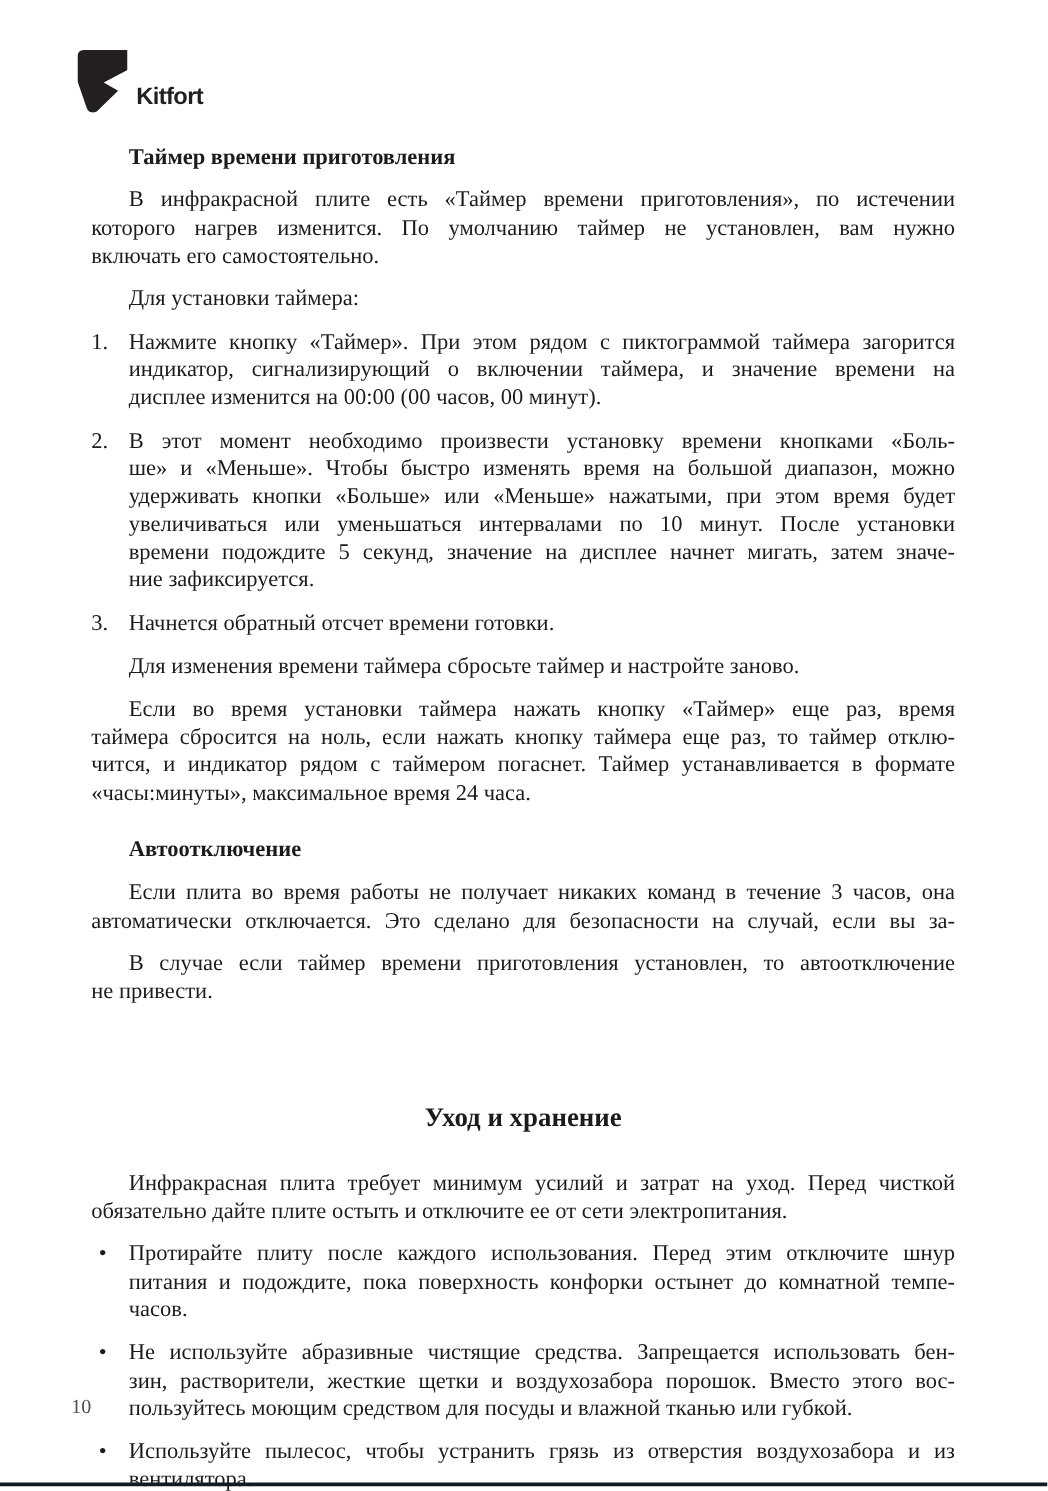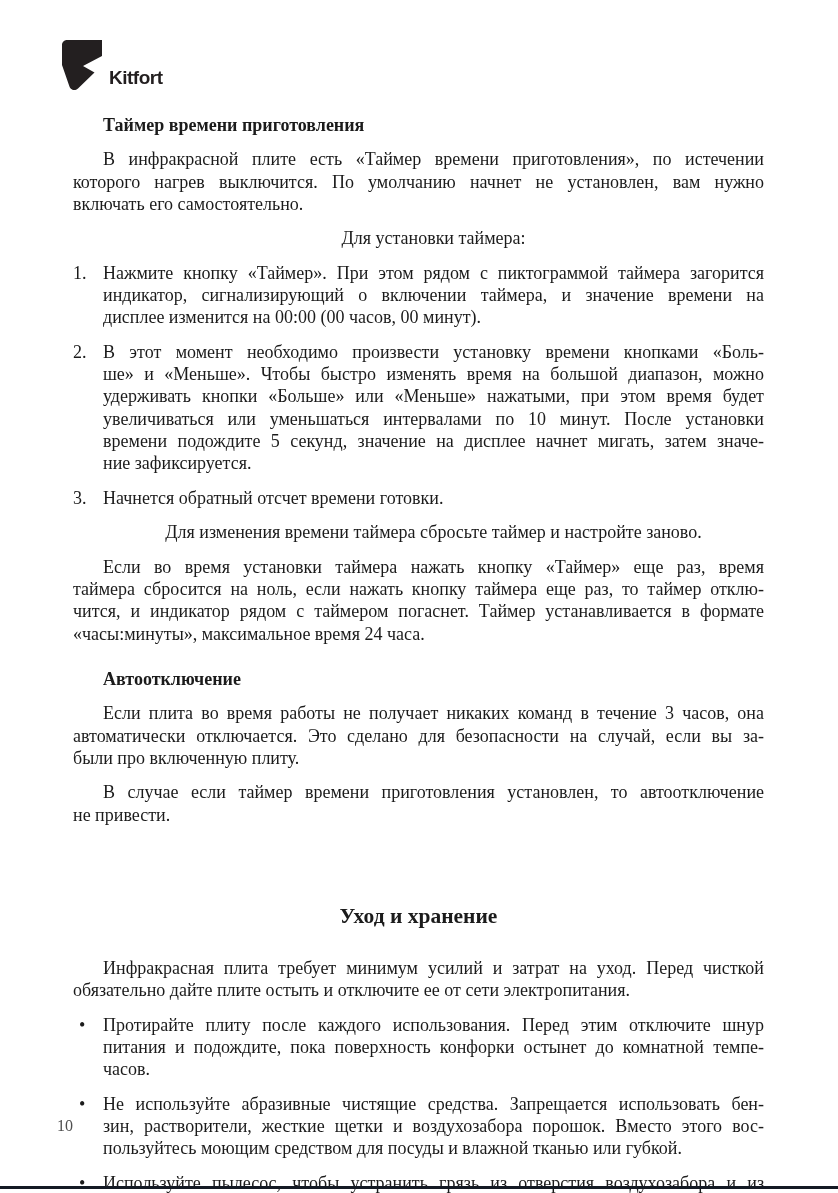--- a/index.html
+++ b/index.html
@@ -17,21 +17,21 @@
     position:absolute;left:61px;top:102px;width:715px;
     font-size:18px;line-height:22.35px;
   }
   .blk{margin:12px;}
   .h-section{font-weight:bold;text-indent:30px;}
   .h-section.gap{margin-top:23px;}
   .page-title{
     text-align:center;font-weight:bold;font-size:21.5px;line-height:27px;
     margin-top:77px;margin-bottom:27px;text-indent:0;
   }
-  .paragraph .line.ind{text-indent:30px;text-align:center;}
+  .paragraph .line.ind{text-indent:30px;}
   .line{text-align:left;}
   .line.just{text-align:justify;text-align-last:justify;}
   .numbered,.bullet{position:relative;padding-left:30px;}
   .numbered .marker{position:absolute;left:0;top:0;width:30px;}
   .bullet .marker{position:absolute;left:6px;top:0;width:24px;}
   .page-number{
     position:absolute;left:57px;top:1117px;font-size:16px;color:#4f4f4f;
   }
   .footer-rule{
     position:absolute;left:0;right:0;bottom:4px;height:3px;
@@ -46,21 +46,21 @@
     <path fill="#231f20" d="M0 5 C0 2.2 2.2 0 5 0 L40 0 L40 16 L21 26 L32.5 32.5 L16 48.5
          C12.5 51.6 8.4 50.2 7.1 45.6 L0 25 Z"></path>
   </svg>
   <div class="logo-text">Kitfort</div>
 </div>
 
 <div class="doc" id="doc">
     <div class="blk h-section">Таймер времени приготовления</div>
     <div class="blk paragraph">
       <div class="line just ind">В инфракрасной плите есть «Таймер времени приготовления», по истечении</div>
-      <div class="line just">которого нагрев выключится. По умолчанию начнет не установлен, вам нужно</div>
+      <div class="line just">которого нагрев изменится. По умолчанию таймер не установлен, вам нужно</div>
       <div class="line">включать его самостоятельно.</div>
     </div>
     <div class="blk paragraph">
       <div class="line ind">Для установки таймера:</div>
     </div>
     <div class="blk numbered">
       <span class="marker">1.</span>
       <div class="line just">Нажмите кнопку «Таймер». При этом рядом с пиктограммой таймера загорится</div>
       <div class="line just">индикатор, сигнализирующий о включении таймера, и значение времени на</div>
       <div class="line">дисплее изменится на 00:00 (00 часов, 00 минут).</div>
@@ -84,21 +84,20 @@
     <div class="blk paragraph">
       <div class="line just ind">Если во время установки таймера нажать кнопку «Таймер» еще раз, время</div>
       <div class="line just">таймера сбросится на ноль, если нажать кнопку таймера еще раз, то таймер отклю-</div>
       <div class="line just">чится, и индикатор рядом с таймером погаснет. Таймер устанавливается в формате</div>
       <div class="line">«часы:минуты», максимальное время 24 часа.</div>
     </div>
     <div class="blk h-section gap">Автоотключение</div>
     <div class="blk paragraph">
       <div class="line just ind">Если плита во время работы не получает никаких команд в течение 3 часов, она</div>
       <div class="line just">автоматически отключается. Это сделано для безопасности на случай, если вы за-</div>
-      <div class="line">были про включенную плиту.</div>
     </div>
     <div class="blk paragraph">
       <div class="line just ind">В случае если таймер времени приготовления установлен, то автоотключение</div>
       <div class="line">не привести.</div>
     </div>
     <div class="blk page-title">Уход и хранение</div>
     <div class="blk paragraph">
       <div class="line just ind">Инфракрасная плита требует минимум усилий и затрат на уход. Перед чисткой</div>
       <div class="line">обязательно дайте плите остыть и отключите ее от сети электропитания.</div>
     </div>

